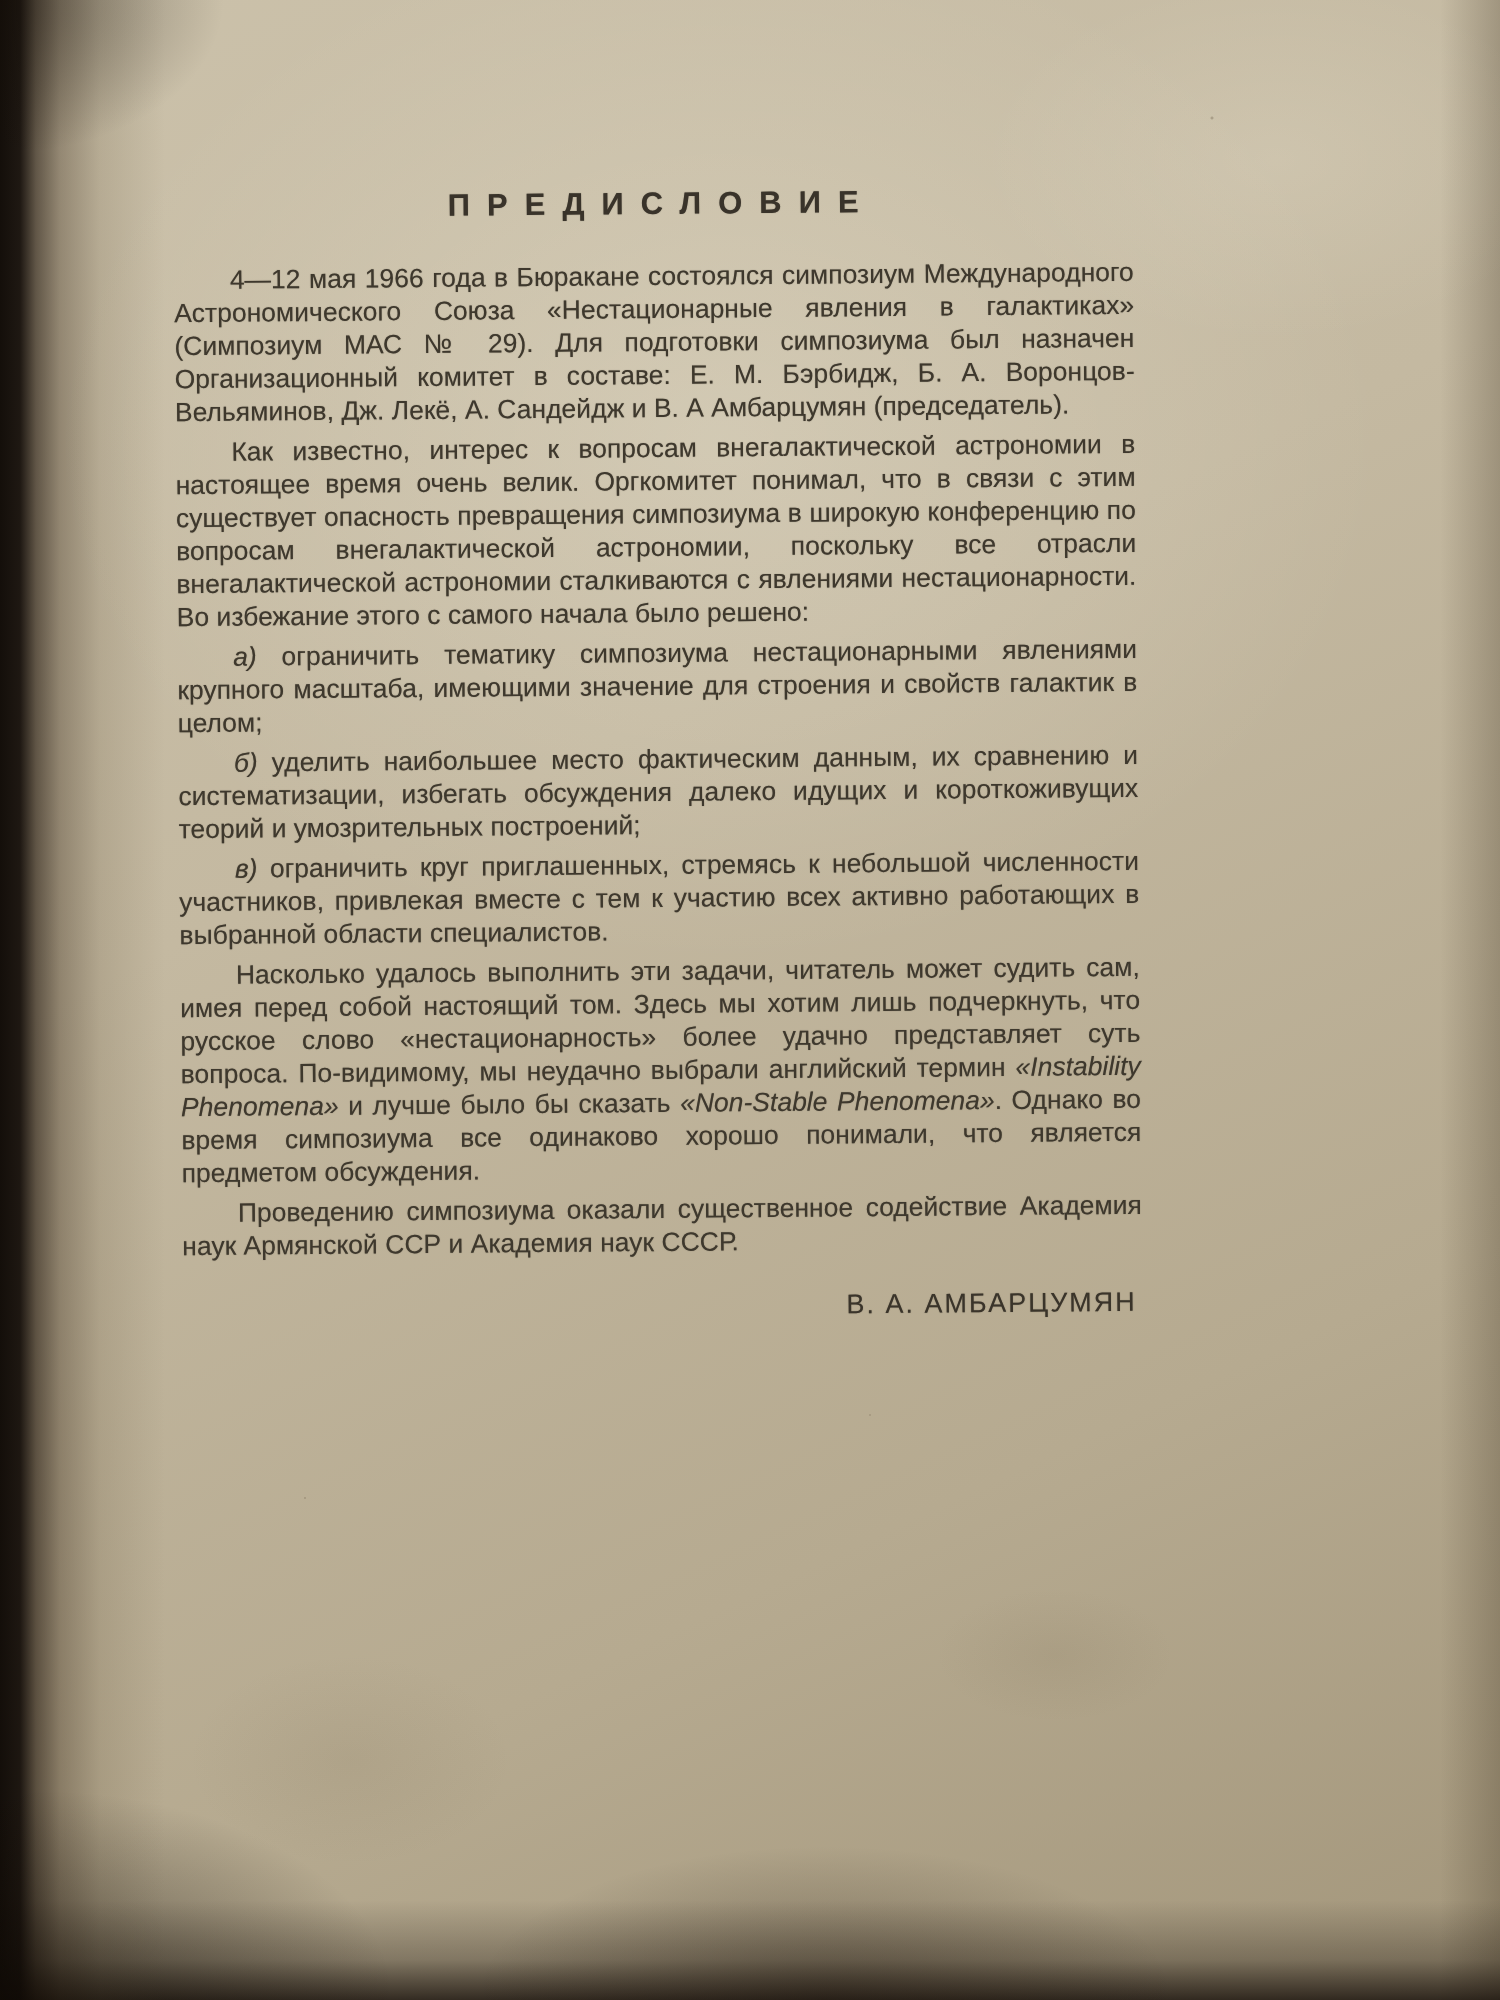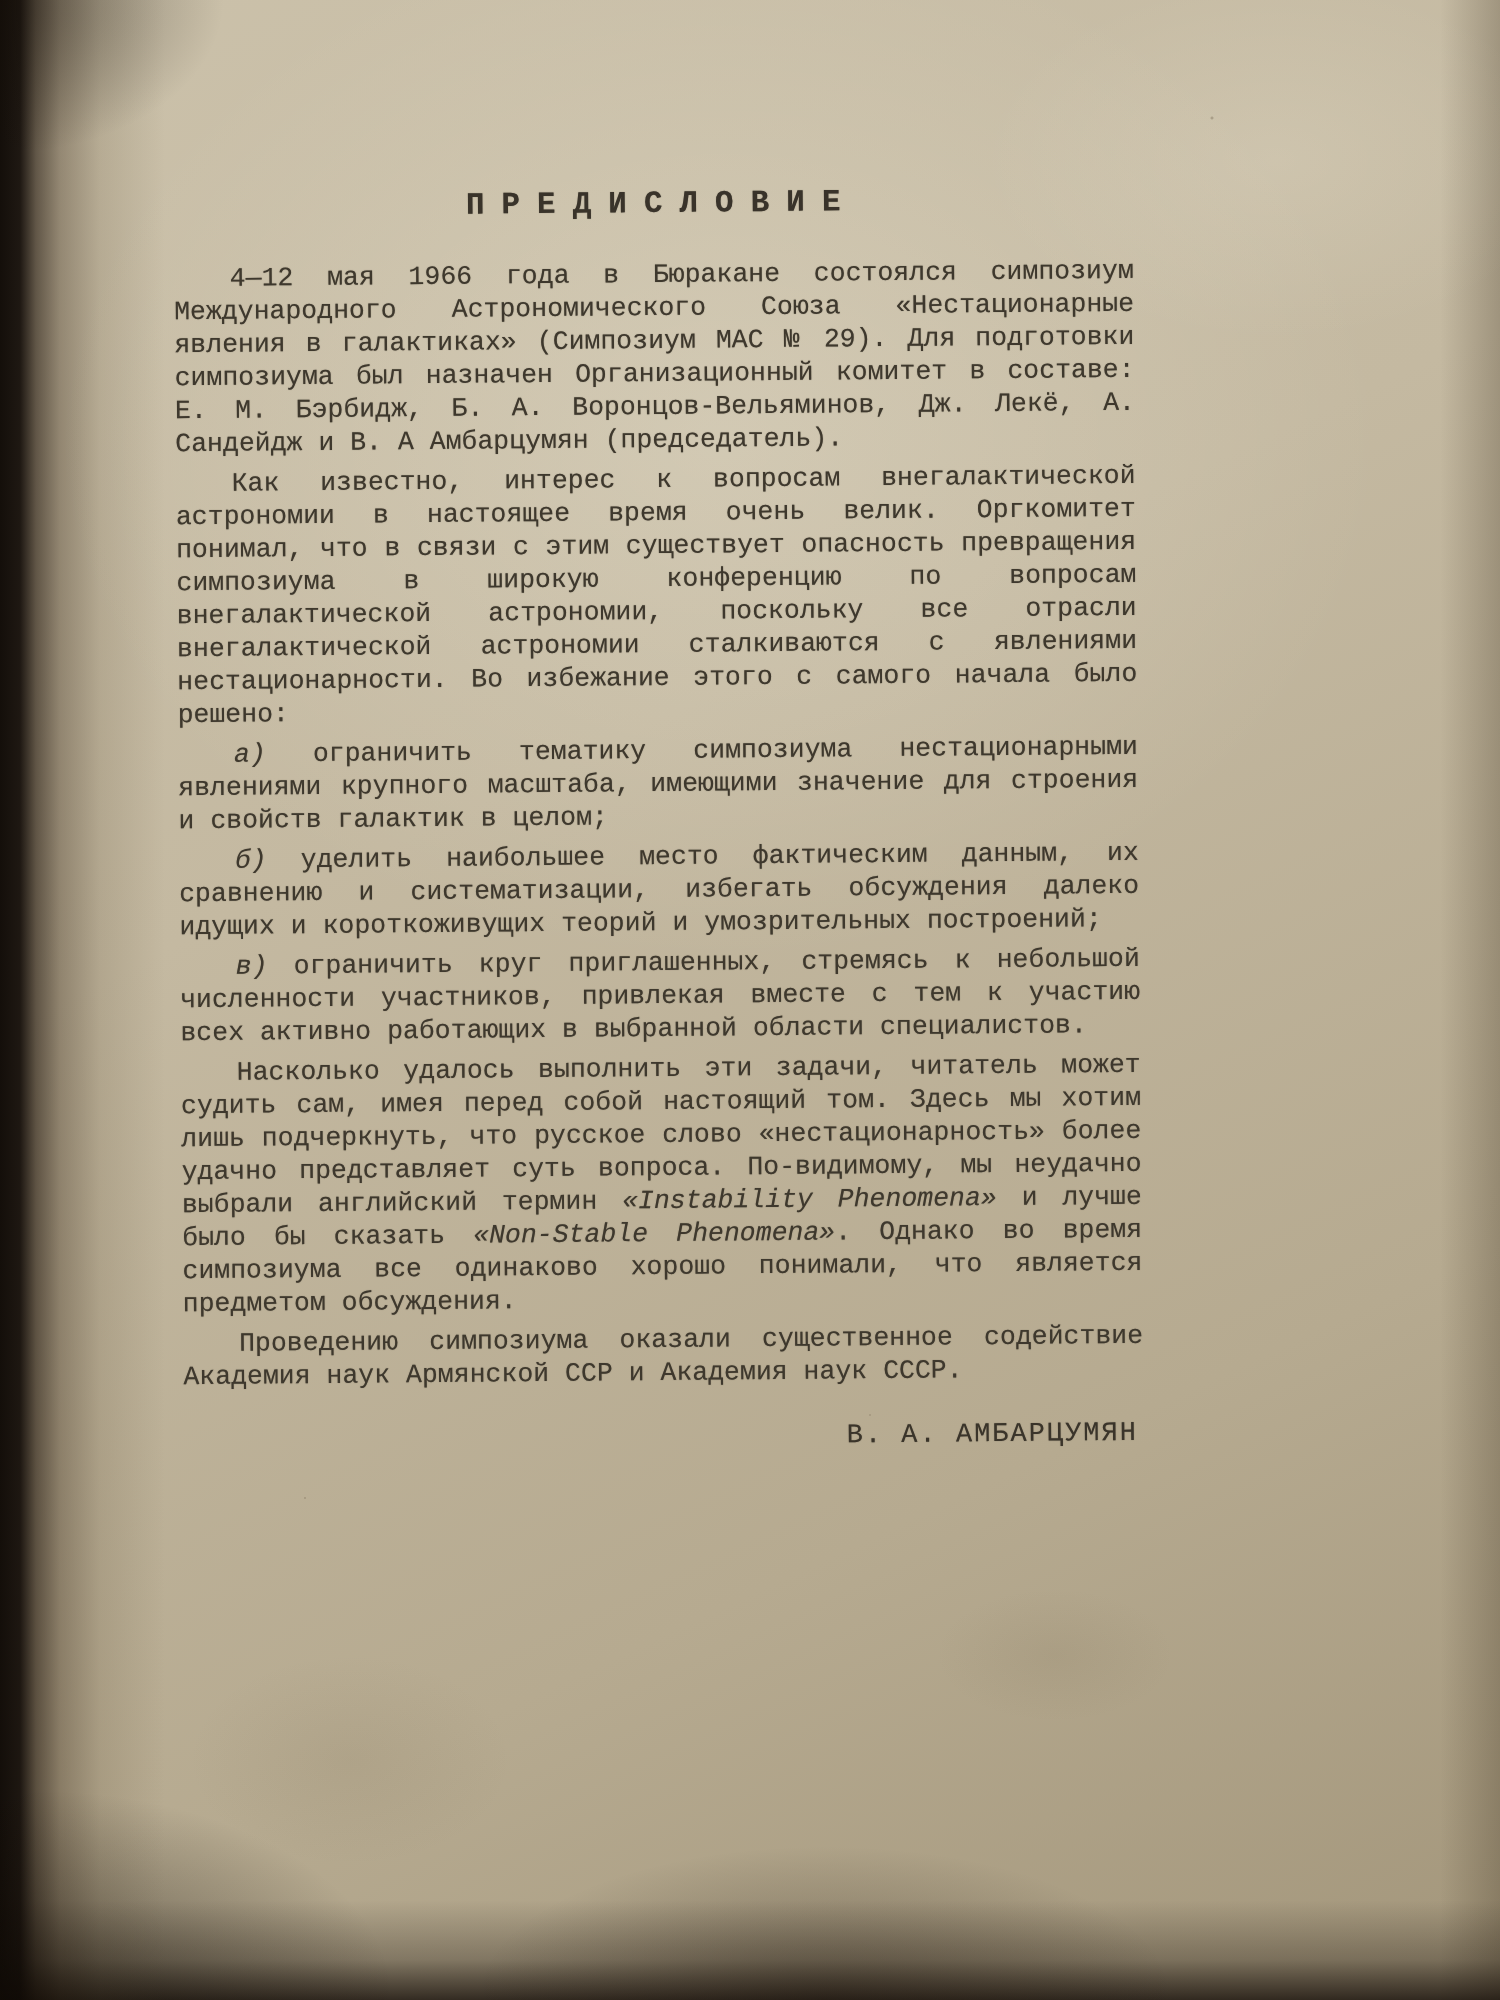--- a/index.html
+++ b/index.html
@@ -5,21 +5,21 @@
   html, body {
     margin: 0;
     padding: 0;
     background: #6b6050;
   }
   #stage {
     position: relative;
     width: 1500px;
     height: 2000px;
     overflow: hidden;
-    font-family: Liberation Mono, monospace;
+    font-family: Liberation Sans, sans-serif;
   }
   
   .photo {
     position: absolute;
     inset: 0;
     background:
       radial-gradient(ellipse 950px 750px at 48% 22%, rgba(255,252,238,0.22), rgba(255,252,238,0) 70%),
       radial-gradient(ellipse 320px 220px at 0% 0%, rgba(20,14,8,0.45), rgba(20,14,8,0) 70%),
       radial-gradient(ellipse 520px 300px at 2% 100%, rgba(15,10,5,0.55), rgba(15,10,5,0) 70%),
       radial-gradient(ellipse 500px 220px at 55% 100%, rgba(20,12,6,0.35), rgba(20,12,6,0) 70%),

